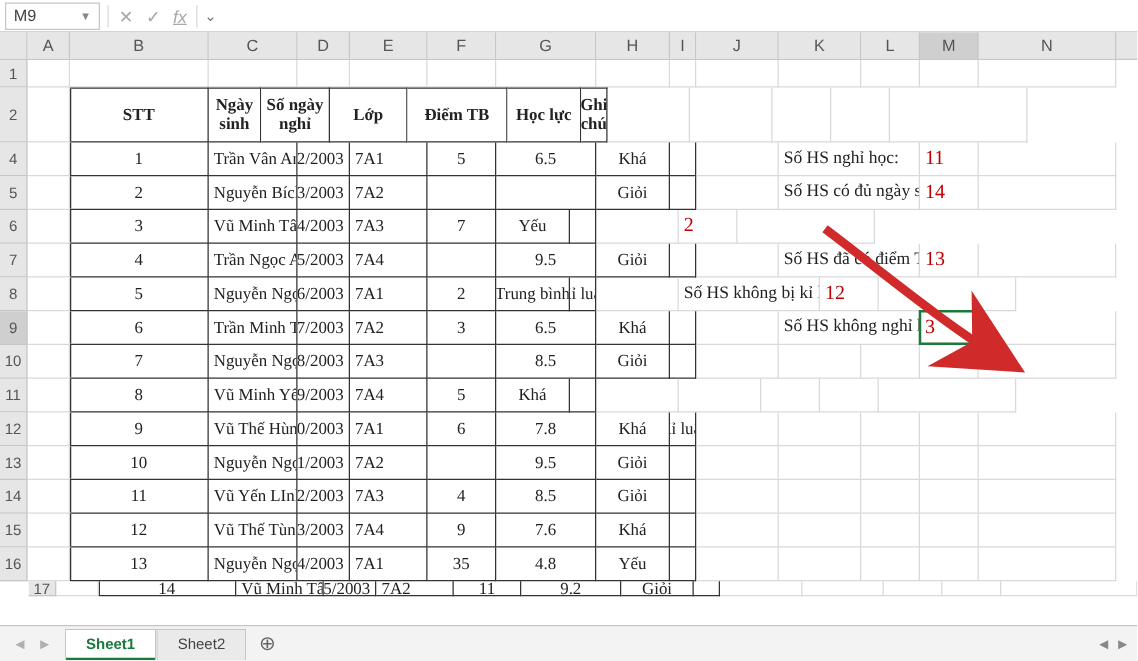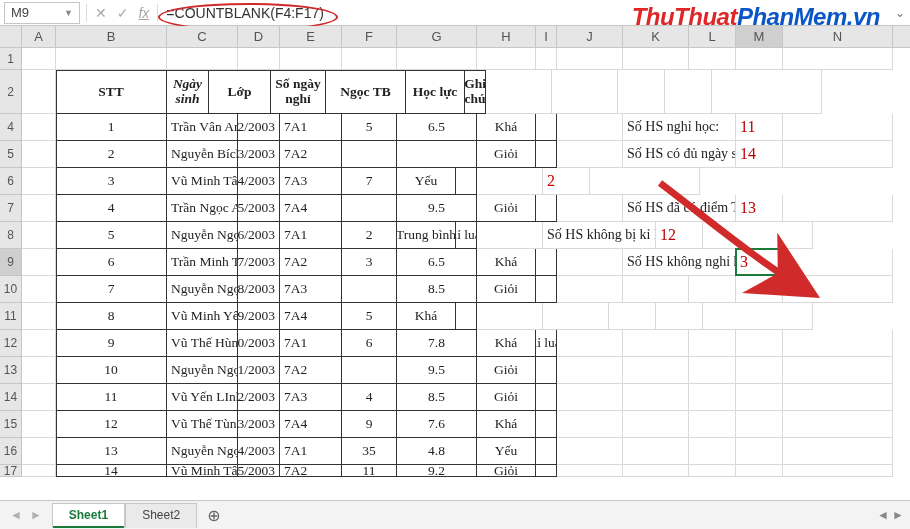--- a/index.html
+++ b/index.html
@@ -184,27 +184,20 @@
     <span>M9</span>
     <span class="dd">▼</span>
   </div>
   <div class="fb-divider"></div>
   <div class="fb-icons">
     <span>✕</span>
     <span>✓</span>
     <span style="font-style:italic;text-decoration:underline;">fx</span>
   </div>
   <div class="fb-divider"></div>
-  <div class="formula-input">
-    <span>=COUNTBLANK(F4:F17)</span>
-    <div class="formula-oval"></div>
-    <div class="watermark">
-      <span>ThuThuat</span><span class="blue">PhanMem</span><span class="blue">.vn</span>
-    </div>
-  </div>
   <div class="fb-expand">⌄</div>
 </div>
 
 <div class="col-headers">
   <div class="row-hdr-spacer"></div>
   <div id="colhdrs" style="display: flex;">
       <div class="col-hdr" style="width: 34px;">A</div>
       <div class="col-hdr" style="width: 111px;">B</div>
       <div class="col-hdr" style="width: 71px;">C</div>
       <div class="col-hdr" style="width: 42px;">D</div>
@@ -237,24 +230,24 @@
         <div class="cell " style="width: 66px;"></div>
         <div class="cell " style="width: 66px;"></div>
         <div class="cell " style="width: 47px;"></div>
         <div class="cell " style="width: 47px;"></div>
         <div class="cell " style="width: 110px;"></div>
       </div>
       <div class="row header-row">
         <div class="row-hdr">2</div>
         <div class="cell " style="width: 34px;"></div>
         <div class="cell tbl thead tbl-top tbl-left" style="width: 111px;">STT</div>
-        <div class="cell tbl thead tbl-top" style="width: 42px; font-style: italic;">Ngày sinh</div>
+        <div class="cell tbl thead tbl-top" style="width: 42px;">Ngày sinh</div>
+        <div class="cell tbl thead tbl-top" style="width: 55px;">Số ngày nghỉ</div>
         <div class="cell tbl thead tbl-top" style="width: 62px;">Lớp</div>
-        <div class="cell tbl thead tbl-top" style="width: 55px;">Số ngày nghỉ</div>
-        <div class="cell tbl thead tbl-top" style="width: 80px;">Ngọc TB</div>
+        <div class="cell tbl thead tbl-top" style="width: 80px;">Điểm TB</div>
         <div class="cell tbl thead tbl-top" style="width: 59px; text-align: right;">Học lực</div>
         <div class="cell tbl thead tbl-top" style="width: 21px;">Ghi chú</div>
         <div class="cell " style="width: 66px;"></div>
         <div class="cell " style="width: 66px;"></div>
         <div class="cell " style="width: 47px;"></div>
         <div class="cell " style="width: 47px;"></div>
         <div class="cell " style="width: 110px;"></div>
       </div>
       <div class="row ">
         <div class="row-hdr">4</div>
@@ -460,21 +453,21 @@
         <div class="cell center tbl" style="width: 55px;">35</div>
         <div class="cell center tbl" style="width: 80px;">4.8</div>
         <div class="cell center tbl" style="width: 59px;">Yếu</div>
         <div class="cell center tbl" style="width: 21px;"></div>
         <div class="cell " style="width: 66px;"></div>
         <div class="cell " style="width: 66px;"></div>
         <div class="cell " style="width: 47px;"></div>
         <div class="cell " style="width: 47px;"></div>
         <div class="cell " style="width: 110px;"></div>
       </div>
-      <div class="row last" style="height: 12px;">
+      <div class="row last" style="height: 12px; padding-left: 23px;">
         <div class="row-hdr">17</div>
         <div class="cell " style="width: 34px;"></div>
         <div class="cell center tbl tbl-left" style="width: 111px;">14</div>
         <div class="cell tbl" style="width: 71px;">Vũ Minh Tâm</div>
         <div class="cell right tbl" style="width: 42px;">2/15/2003</div>
         <div class="cell tbl" style="width: 62px;">7A2</div>
         <div class="cell center tbl" style="width: 55px;">11</div>
         <div class="cell center tbl" style="width: 80px;">9.2</div>
         <div class="cell center tbl" style="width: 59px;">Giỏi</div>
         <div class="cell center tbl" style="width: 21px;"></div>

